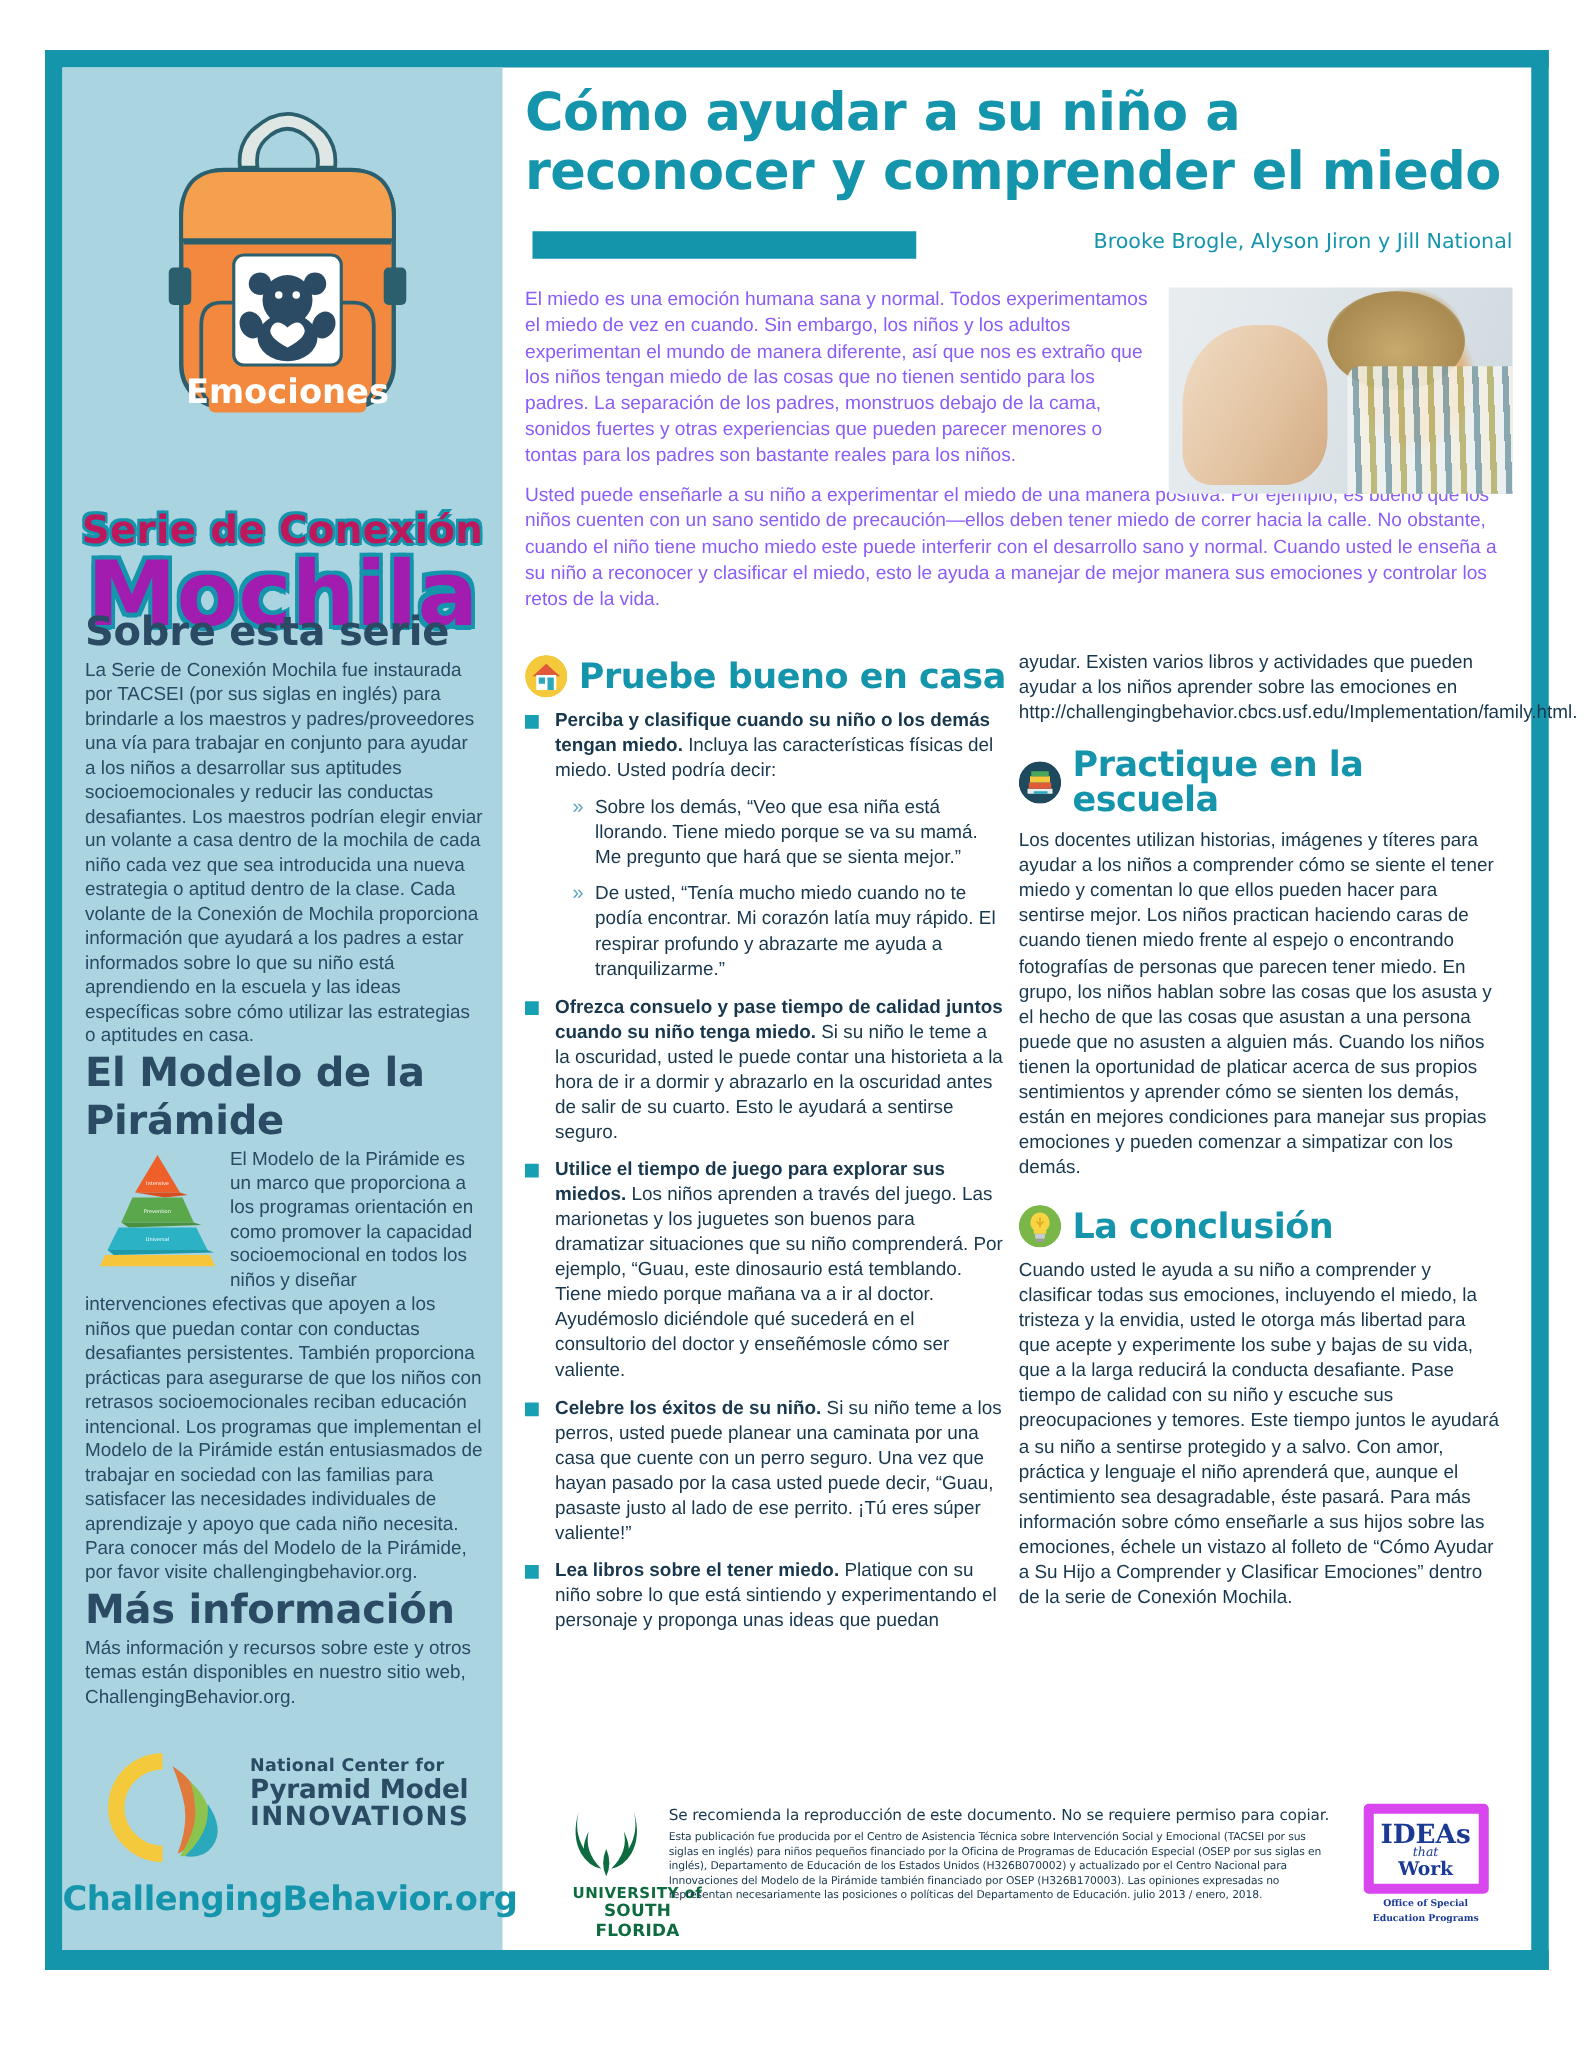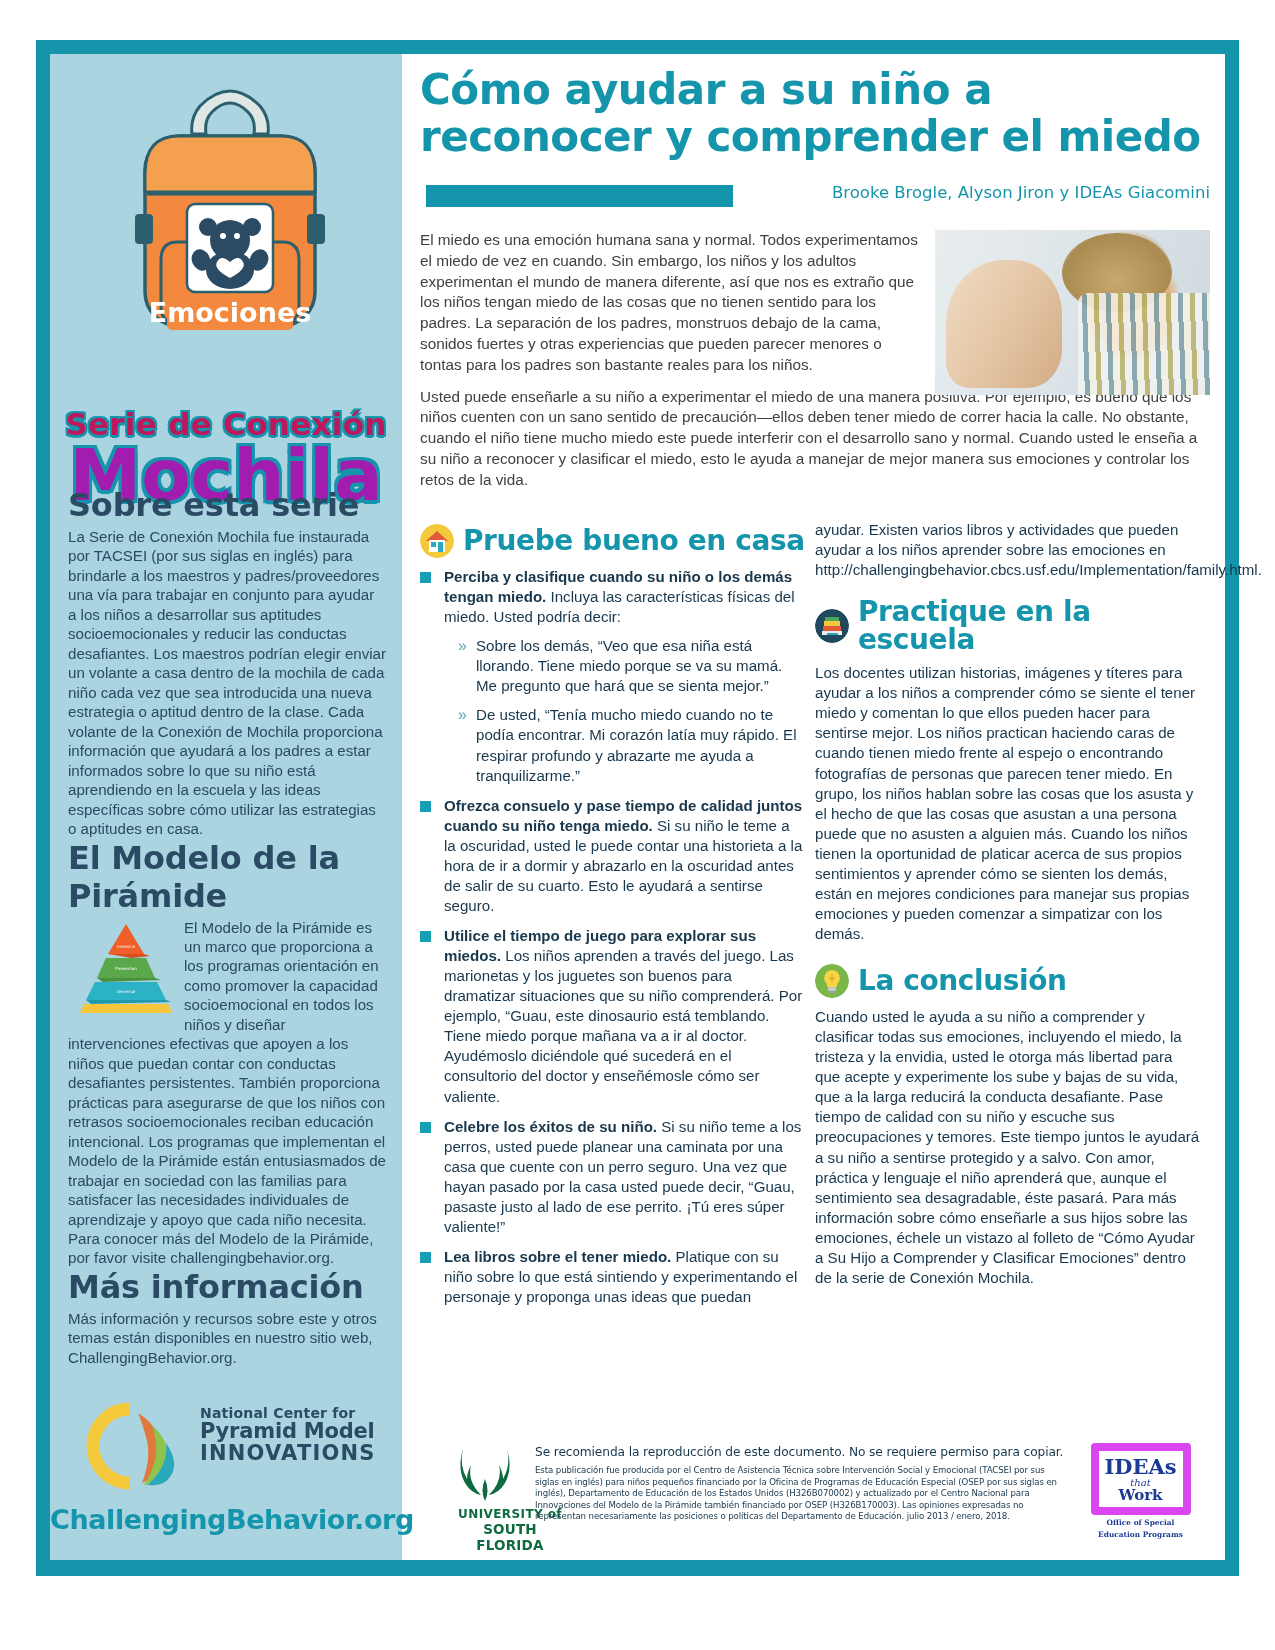--- a/index.html
+++ b/index.html
@@ -73,21 +73,21 @@
   }
   .byline-bar{ position:absolute; left:426px; top:185px; width:307px; height:22px; background:#1595ac; }
   .byline{
     position:absolute; left:740px; top:183px; width:470px; text-align:right;
     font-size:16.5px; color:#1595ac; font-family:"DejaVu Sans", sans-serif;
   }
 
   
   .intro{ position:absolute; left:420px; top:230px; width:790px; }
   .intro p{
-    font-size:15.3px; line-height:1.36; color:#404040; margin-bottom:11px;
+    font-size:15.3px; line-height:1.36; color:#8b5cf6; margin-bottom:11px;
     font-family:"Liberation Sans", sans-serif;
   }
   .photo{
     position:absolute; left:935px; top:230px; width:275px; height:165px;
     background:
       radial-gradient(ellipse 70px 80px at 72% 46%, #e8c79b 0%, #e0b383 55%, rgba(224,179,131,0) 70%),
       radial-gradient(ellipse 58px 48px at 70% 22%, #d9c49a 0%, #c9ad7e 60%, rgba(201,173,126,0) 75%),
       linear-gradient(110deg,#e9edf0 0%, #dfe6ea 40%, #cdd8de 100%);
   }
   .photo .stripes{
@@ -251,21 +251,21 @@
     </div>
 
     <div class="cb-url">ChallengingBehavior.org</div>
   </aside>
 
   <h1 class="headline">
     <span>Cómo ayudar a su niño a</span><br>
     <span>reconocer y comprender el miedo</span>
   </h1>
   <div class="byline-bar"></div>
-  <div class="byline">Brooke Brogle, Alyson Jiron y IDEAs Giacomini</div>
+  <div class="byline">Brooke Brogle, Alyson Jiron y Jill National</div>
 
   <div class="intro">
     <p style="width:505px;">El miedo es una emoción humana sana y normal. Todos experimentamos el miedo de vez en cuando. Sin embargo, los niños y los adultos experimentan el mundo de manera diferente, así que nos es extraño que los niños tengan miedo de las cosas que no tienen sentido para los padres. La separación de los padres, monstruos debajo de la cama, sonidos fuertes y otras experiencias que pueden parecer menores o tontas para los padres son bastante reales para los niños.</p>
     <p>Usted puede enseñarle a su niño a experimentar el miedo de una manera positiva. Por ejemplo, es bueno que los niños cuenten con un sano sentido de precaución—ellos deben tener miedo de correr hacia la calle. No obstante, cuando el niño tiene mucho miedo este puede interferir con el desarrollo sano y normal. Cuando usted le enseña a su niño a reconocer y clasificar el miedo, esto le ayuda a manejar de mejor manera sus emociones y controlar los retos de la vida.</p>
   </div>
   <div class="photo">
     <div class="arm"></div>
     <div class="hair"></div>
     <div class="stripes"></div>
   </div>

